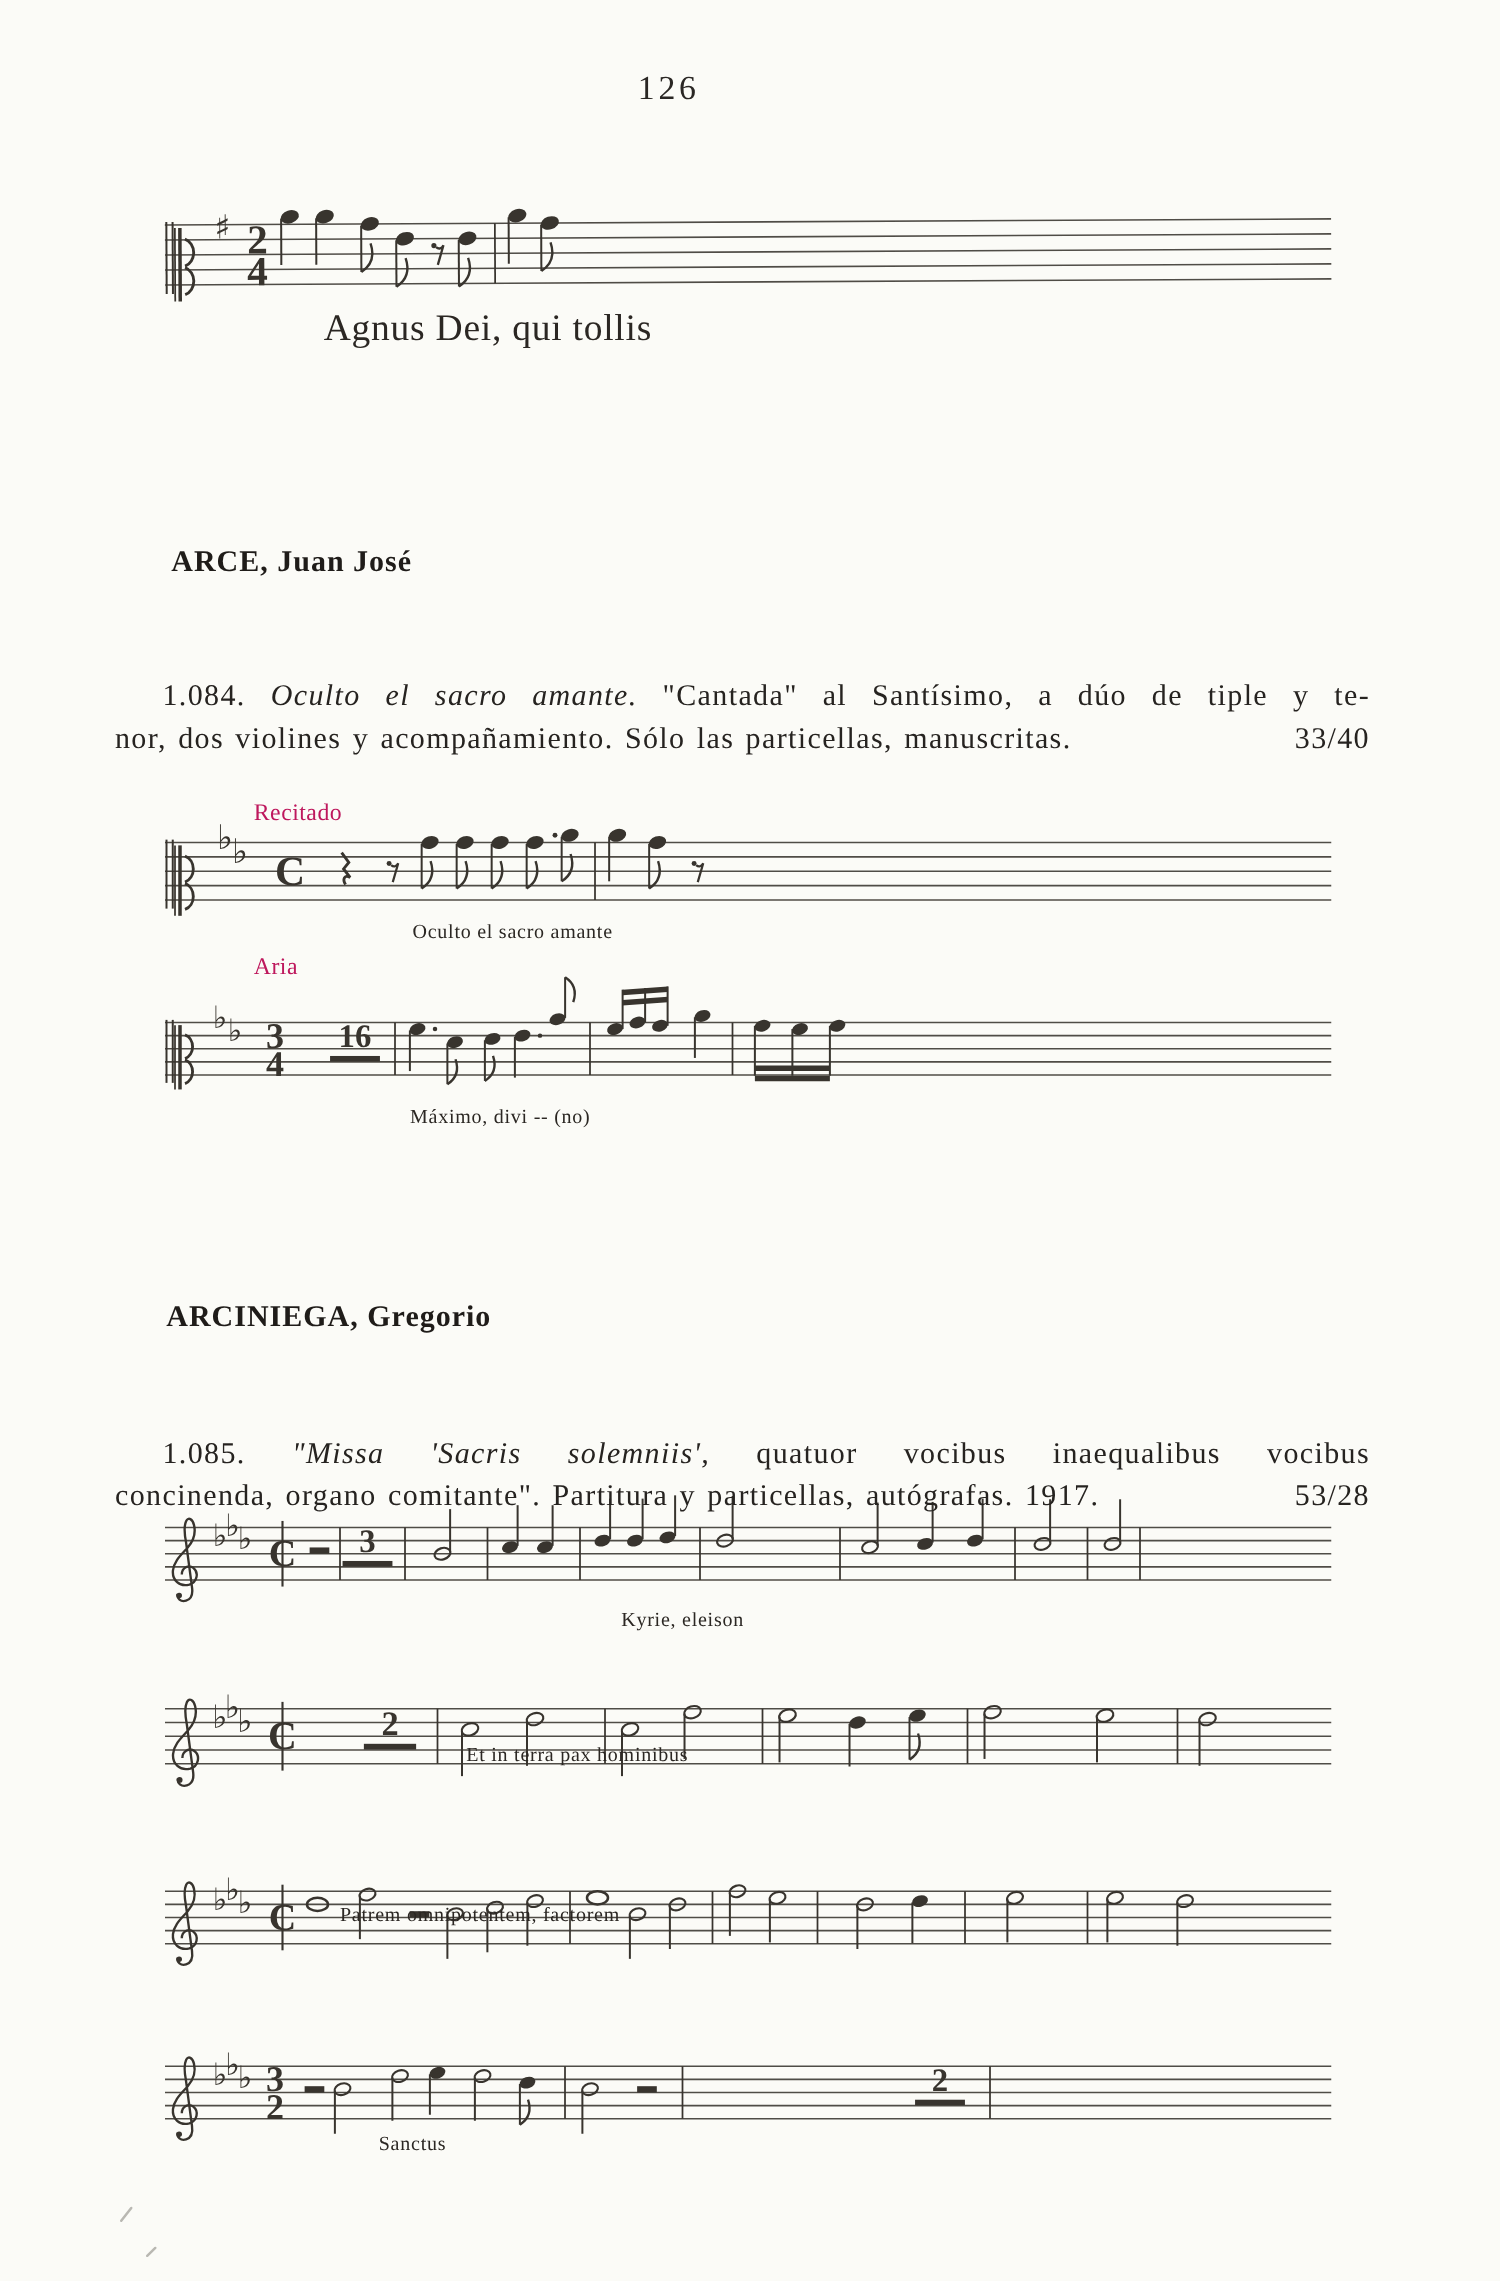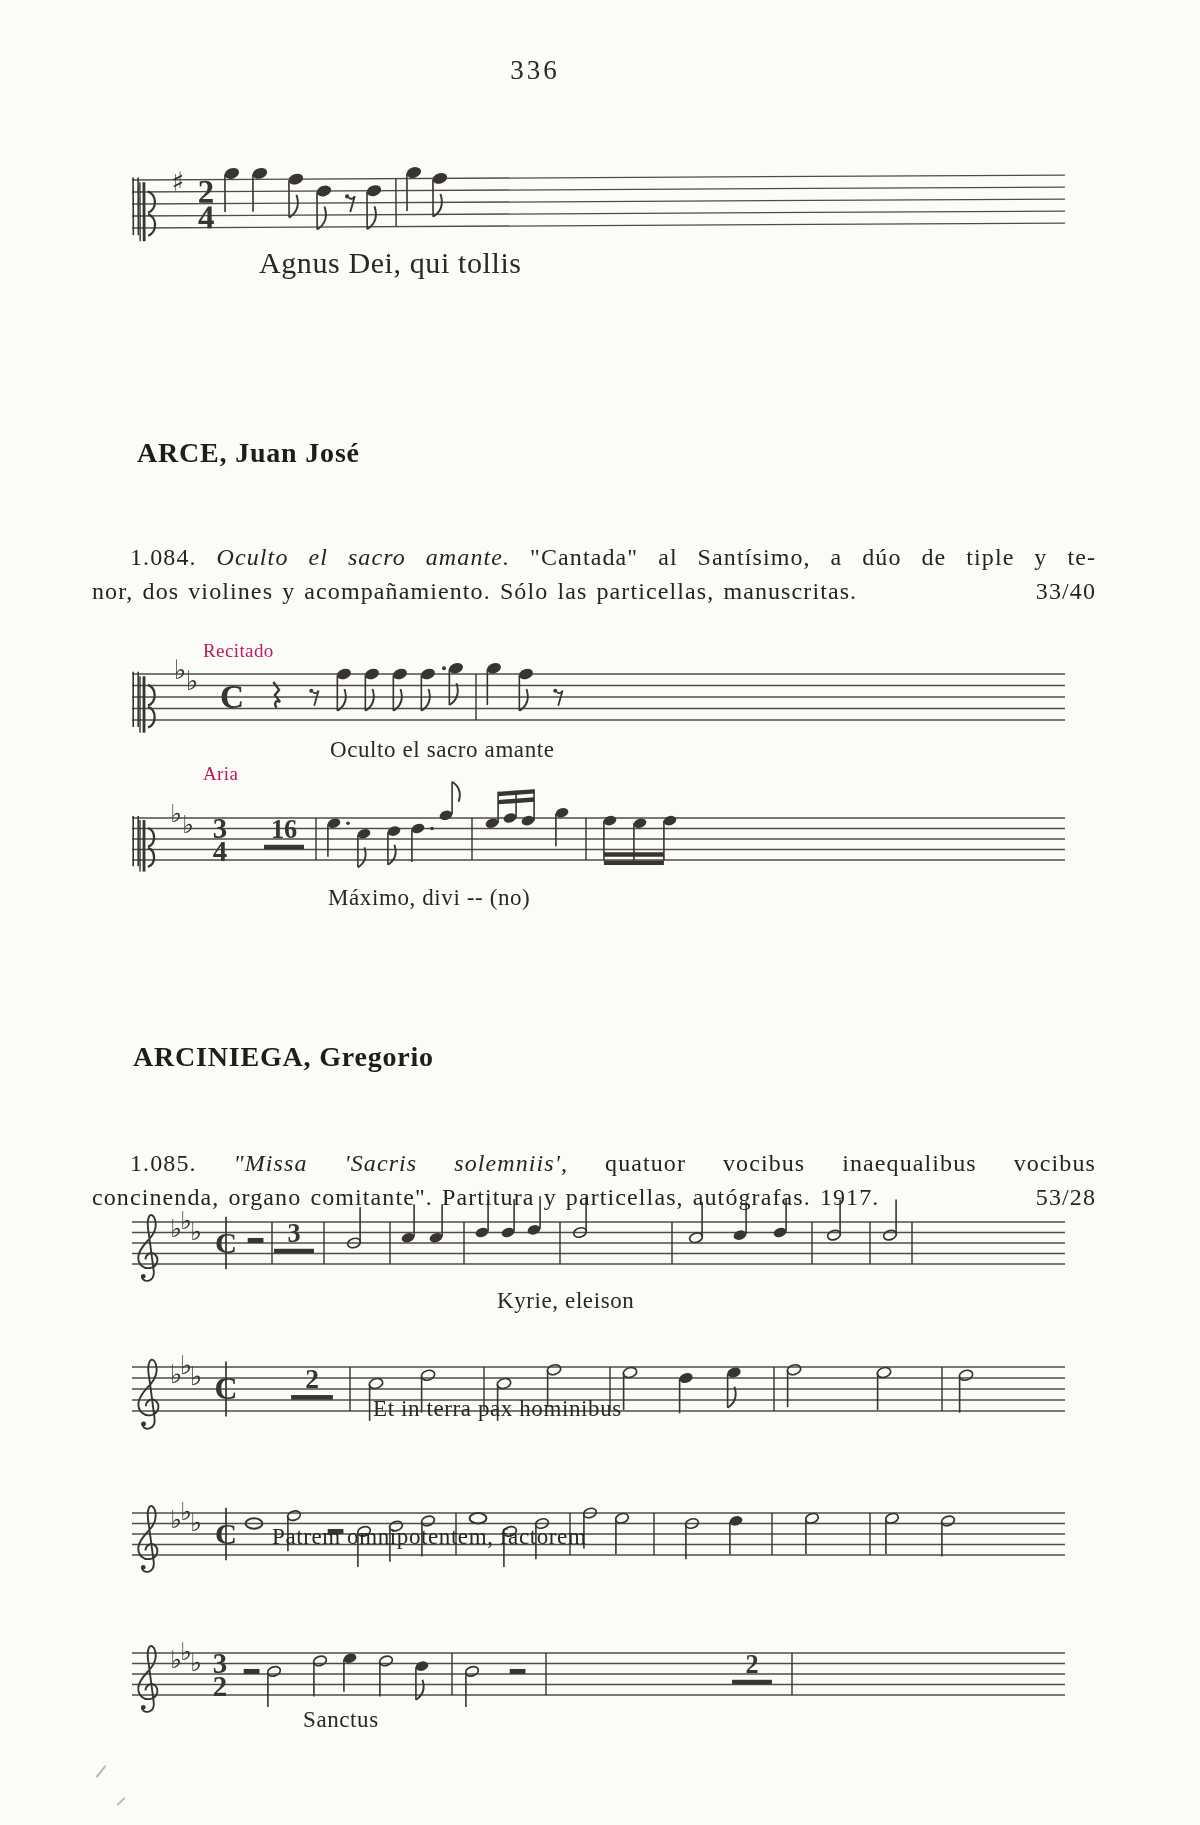--- a/index.html
+++ b/index.html
@@ -8,35 +8,35 @@
     background:#fbfbf7;
     font-family:"Liberation Serif","DejaVu Serif",serif;
     color:#262320;
   }
   #page{position:absolute;inset:0;}
   .pagenum{
     position:absolute;left:460px;top:55px;width:150px;text-align:center;
     font-size:27px;letter-spacing:3px;color:#2a2724;
   }
   .heading{
-    position:absolute;font-weight:700;font-size:28px;letter-spacing:0.8px;color:#1f1c19;
+    position:absolute;font-weight:700;font-size:24px;letter-spacing:0.8px;color:#1f1c19;
   }
   .h1{left:137px;top:437px;}
   .h2{left:133px;top:1041px;}
   .entry{
     position:absolute;left:92px;width:1004px;
     font-size:24px;line-height:34px;letter-spacing:1.1px;word-spacing:2px;color:#262320;
   }
   .e1{top:540px;}
   .e2{top:1146px;}
   .eline1{text-align:justify;text-align-last:justify;text-indent:38px;white-space:nowrap;}
   .eline2{display:flex;justify-content:space-between;white-space:nowrap;}
   .ital{font-style:italic;font-family:Liberation Serif, serif;}
   .caption{
-    position:absolute;font-size:23px;letter-spacing:0.6px;color:#2b2723;white-space:nowrap;
+    position:absolute;font-size:16px;letter-spacing:0.6px;color:#2b2723;white-space:nowrap;
   }
   .cap1{left:259px;top:246px;font-size:30px;}
   .cap2{left:330px;top:737px;}
   .cap3{left:328px;top:885px;}
   .cap4{left:497px;top:1288px;}
   .cap5{left:373px;top:1396px;}
   .cap6{left:272px;top:1524px;text-align:right;}
   .cap7{left:303px;top:1707px;}
   .stafflabel{
     position:absolute;font-size:19px;letter-spacing:0.4px;color:#be185d;white-space:nowrap;
@@ -47,21 +47,21 @@
   #score svg{position:absolute;overflow:visible;}
   .penmark{position:absolute;background:#95938e;opacity:.65;border-radius:2px;}
   .pm1{left:100px;top:1764px;width:2px;height:15px;transform:rotate(38deg);}
   .pm2{left:120px;top:1796px;width:2px;height:11px;transform:rotate(46deg);}
 </style>
 </head>
 <body>
 
 <div id="page">
 
-  <div class="pagenum">336</div>
+  <div class="pagenum">126</div>
 
   <div id="score">
       <svg width="933" height="176" viewBox="0 -64 933 176" style="left:132px;top:116px;transform:rotate(-0.3deg);transform-origin:left center;">
         <g fill="#38342e">
           <line x1="0" y1="0" x2="933" y2="0" stroke="#38342e" stroke-width="1.3" opacity="0.88"></line>
           <line x1="0" y1="12" x2="933" y2="12" stroke="#38342e" stroke-width="1.3" opacity="0.88"></line>
           <line x1="0" y1="24" x2="933" y2="24" stroke="#38342e" stroke-width="1.3" opacity="0.88"></line>
           <line x1="0" y1="36" x2="933" y2="36" stroke="#38342e" stroke-width="1.3" opacity="0.88"></line>
           <line x1="0" y1="48" x2="933" y2="48" stroke="#38342e" stroke-width="1.3" opacity="0.88"></line>
           <line x1="1.2" y1="-2.4000000000000004" x2="1.2" y2="55.199999999999996" stroke="#38342e" stroke-width="1.6"></line>

